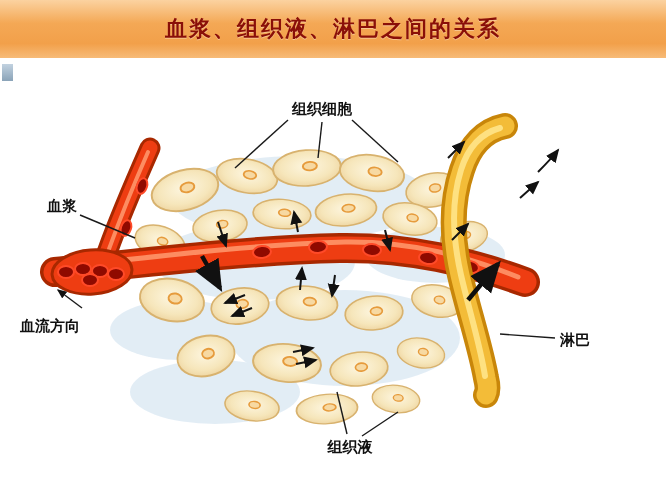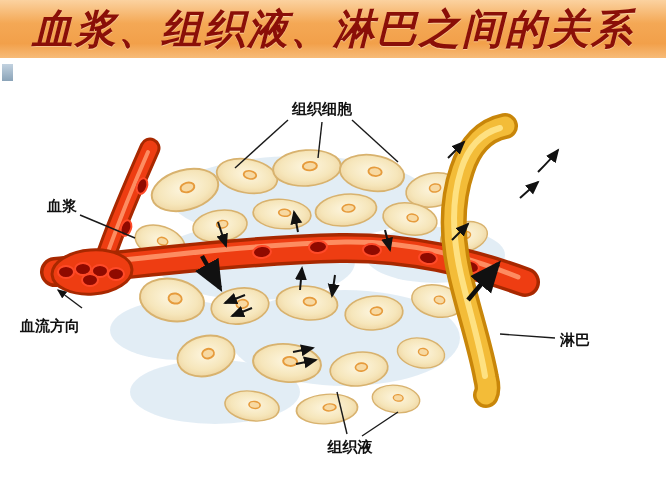--- a/index.html
+++ b/index.html
@@ -9,27 +9,26 @@
     background:#ffffff;
     overflow:hidden;
     font-family:"Liberation Sans", sans-serif;
   }
   .header-bar{
     position:absolute;left:0;top:0;width:666px;height:58px;
     background:linear-gradient(180deg,#fbd2a0 0%,#f4a855 40%,#f2a04a 75%,#f7bb78 100%);
     display:flex;align-items:center;justify-content:center;
   }
   .page-title{
-    font-size:41px;
+    font-size:22px;
     font-weight:bold;
     color:#8a0f08;
     letter-spacing:2px;
     text-shadow:0 1px 0 rgba(255,255,255,.35);
     white-space:nowrap;
-    font-style:italic;
   }
   .decor-square{
     position:absolute;left:2px;top:64px;width:11px;height:17px;
     background:linear-gradient(180deg,#c2d2e0 0%,#8aa3b8 100%);
   }
   svg.diagram{position:absolute;left:0;top:0;width:666px;height:479px;}
   svg text{
     font-family:"Liberation Sans", sans-serif;
     font-size:15px;font-weight:bold;fill:#101010;
   }

